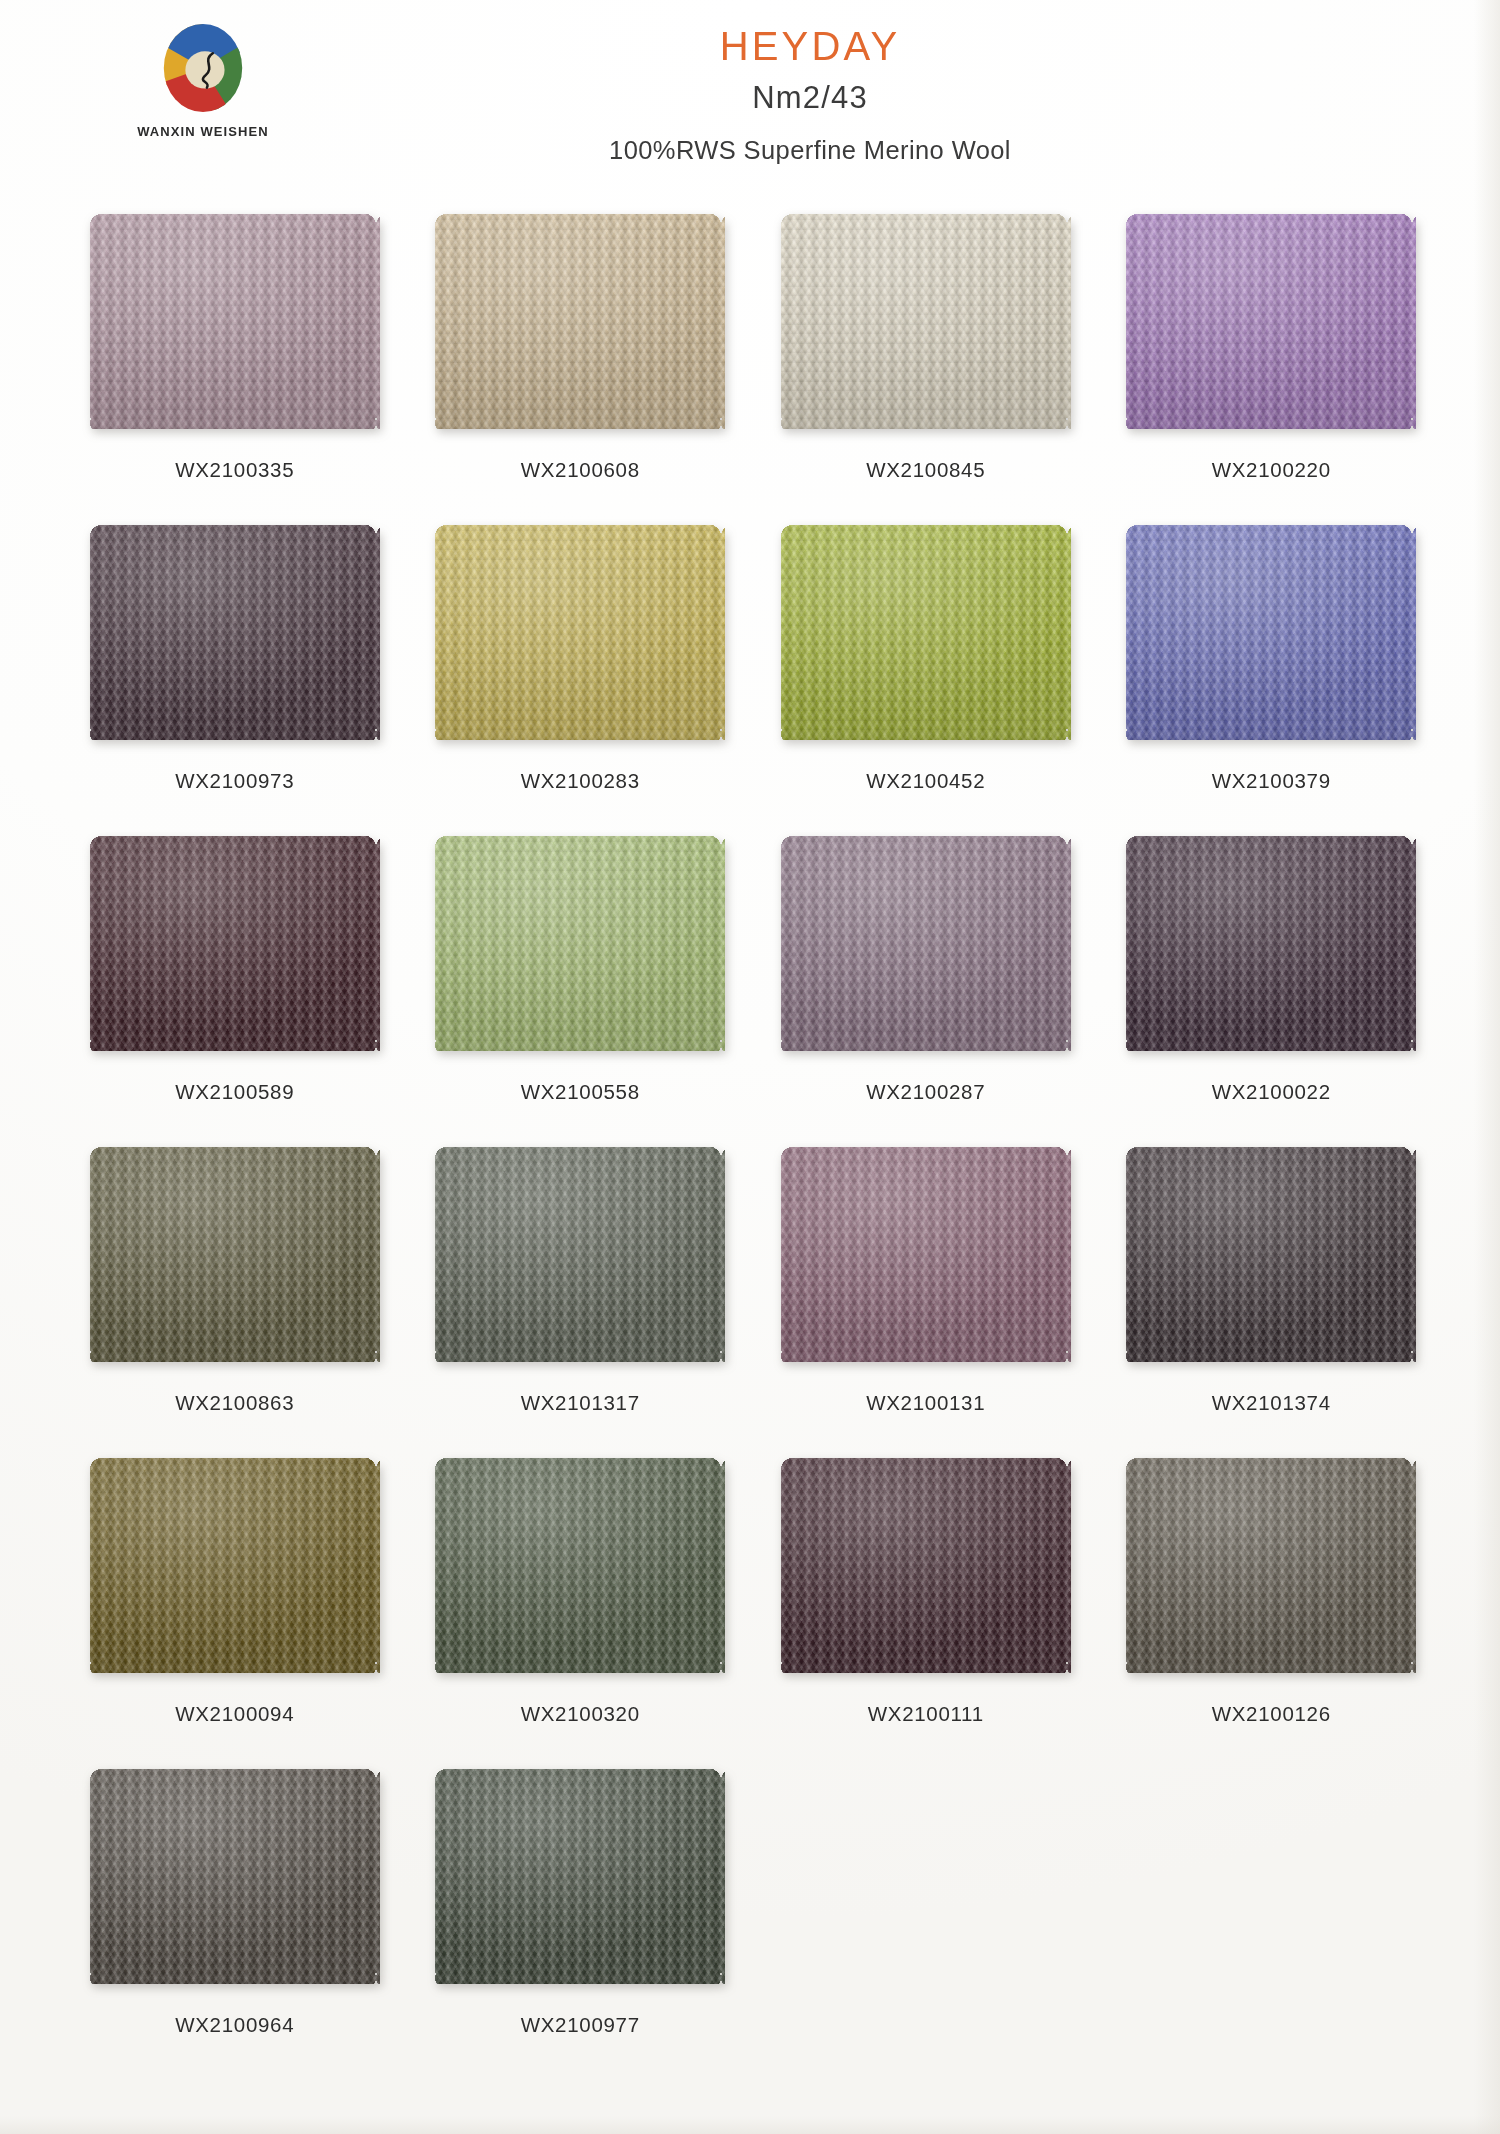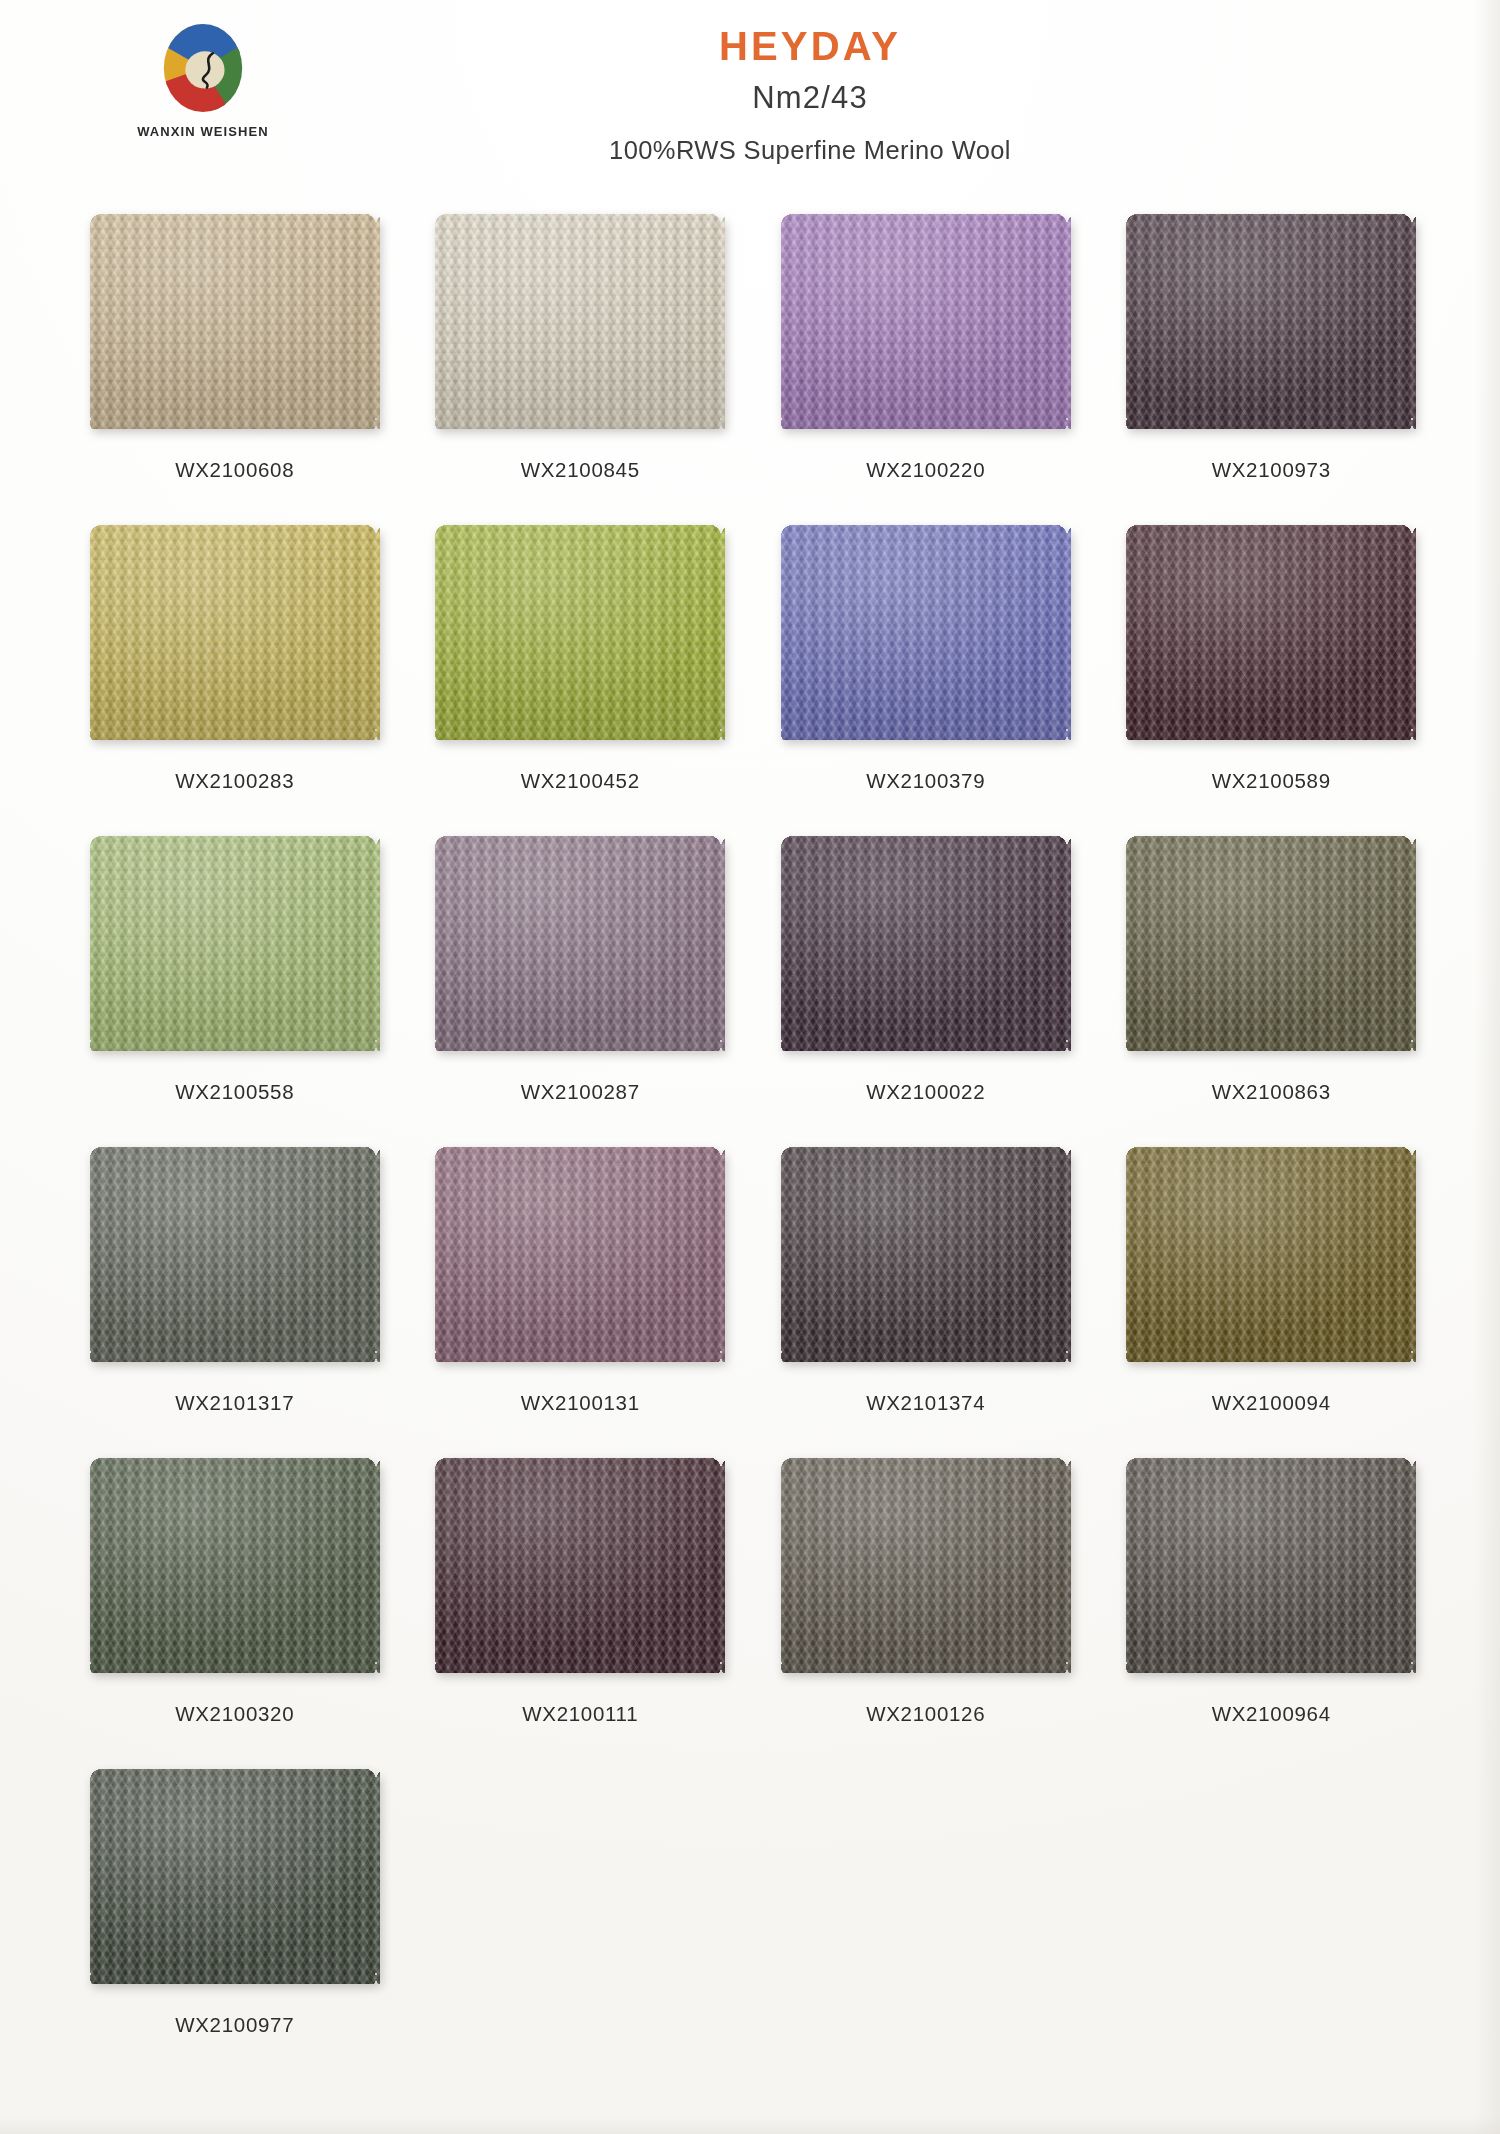--- a/index.html
+++ b/index.html
@@ -71,21 +71,21 @@
   .titles {
     position: absolute;
     left: 300px;
     right: 180px;
     top: 26px;
     text-align: center;
   }
   .title-main {
     font-family: "Liberation Sans", sans-serif;
     font-size: 40px;
-    font-weight: 700;
+    font-weight: 400;
     letter-spacing: 3.2px;
     line-height: 1;
     color: #e2692f;
   }
   .title-count {
     margin-top: 16px;
     font-family: "Liberation Sans", sans-serif;
     font-size: 31px;
     font-weight: 400;
     letter-spacing: 1.2px;
@@ -232,20 +232,29 @@
     <div class="titles">
       <div class="title-main">HEYDAY</div>
       <div class="title-count">Nm2/43</div>
       <div class="title-comp">100%RWS Superfine Merino Wool</div>
     </div>
   </div>
 
   <div class="grid" id="swatch-grid">
       <div class="cell">
         <div class="swatch-wrap">
+          <div class="swatch" style="background: rgb(178, 148, 161);">
+            <div class="knit"></div>
+            <div class="shade"></div>
+          </div>
+        </div>
+        <div class="code">WX2100335</div>
+      </div>
+      <div class="cell">
+        <div class="swatch-wrap">
           <div class="swatch" style="background: rgb(211, 189, 150);">
             <div class="knit"></div>
             <div class="shade"></div>
           </div>
         </div>
         <div class="code">WX2100608</div>
       </div>
       <div class="cell">
         <div class="swatch-wrap">
           <div class="swatch" style="background: rgb(227, 219, 198);">

